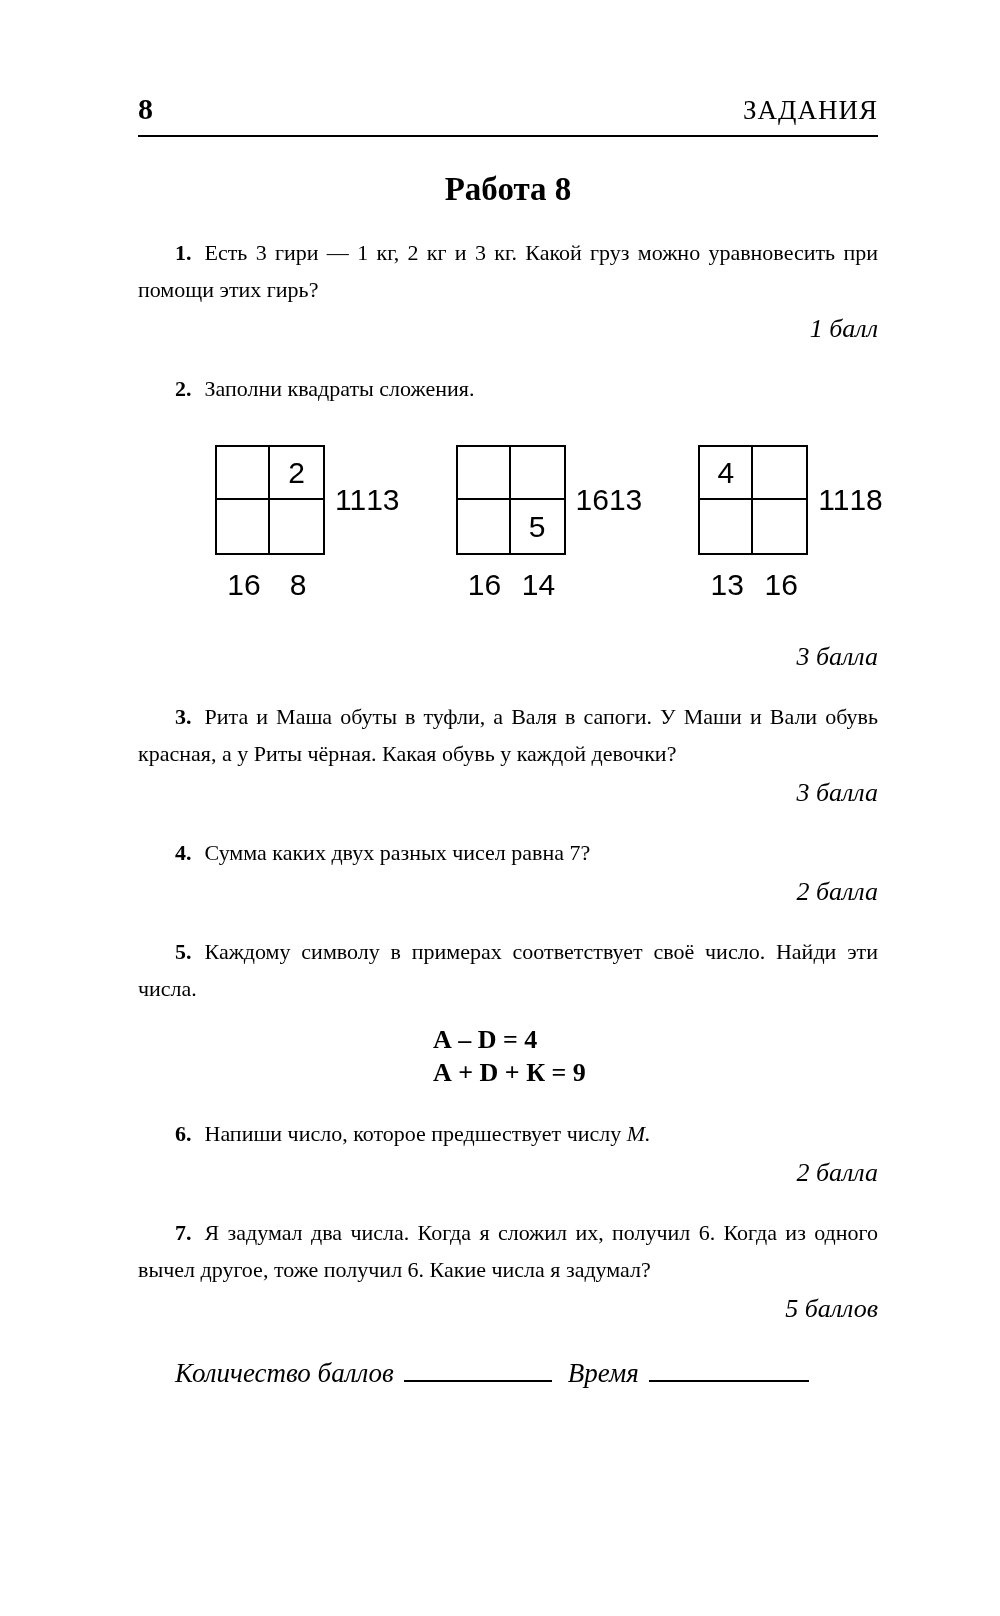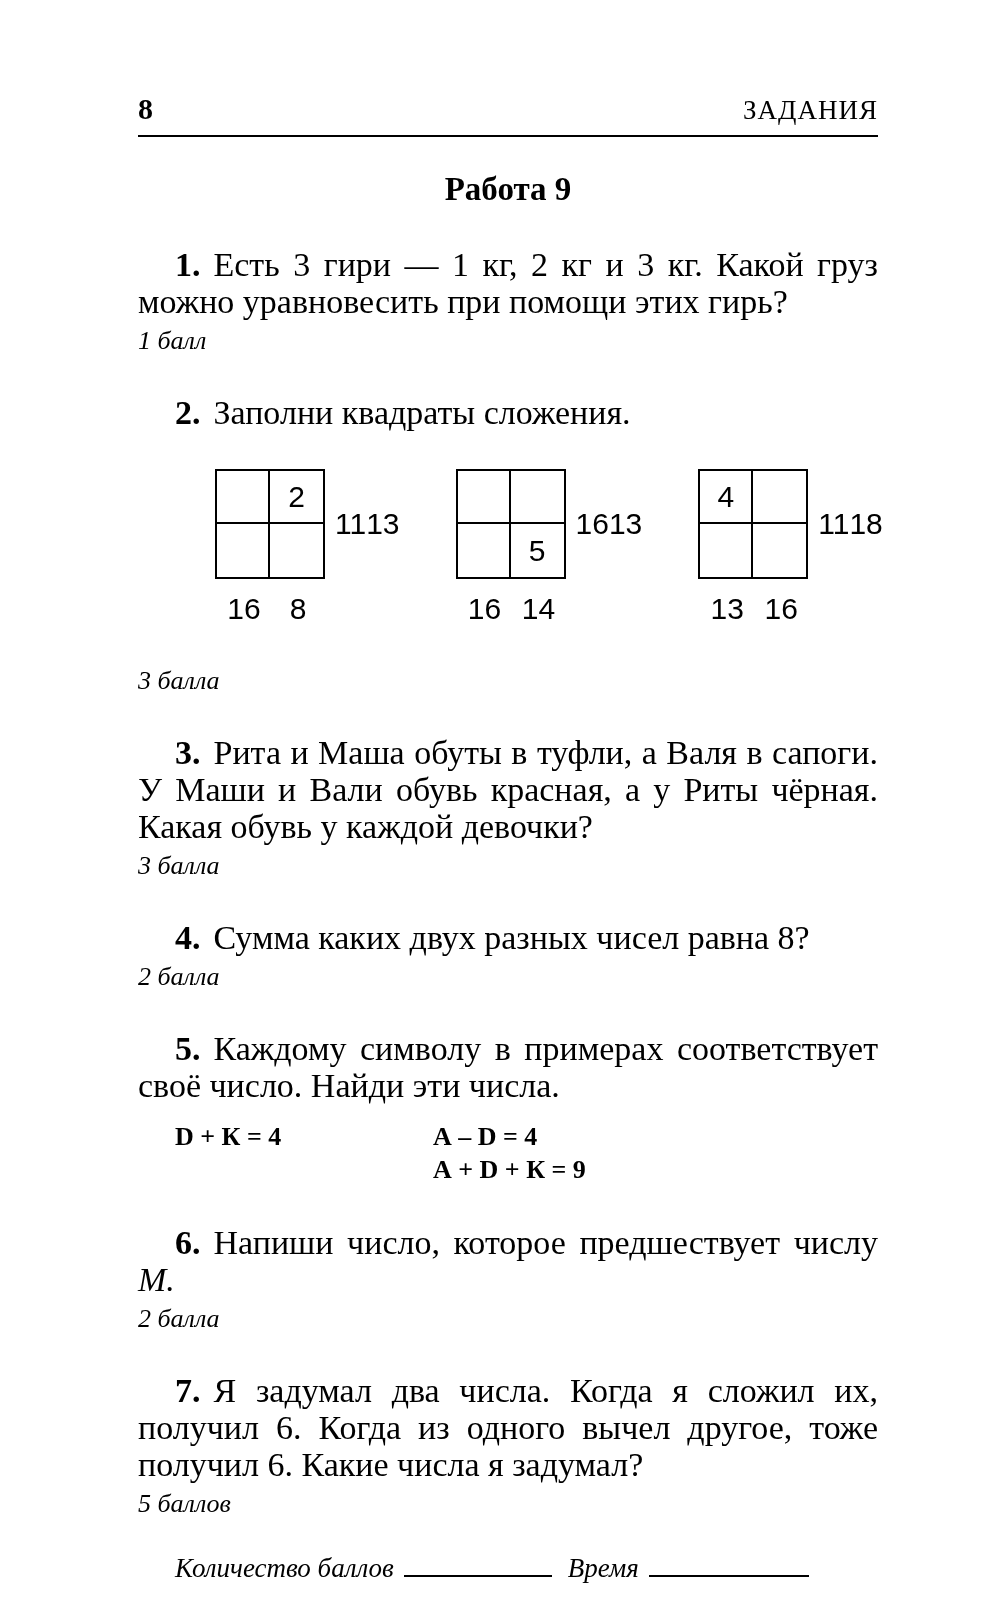--- a/index.html
+++ b/index.html
@@ -17,26 +17,26 @@
   .pagehead { display: flex; justify-content: space-between; align-items: flex-end; }
   .pagenum { font-size: 30px; font-weight: bold; }
   .running-title { font-size: 27px; letter-spacing: 1px; }
   .headrule { height: 2px; background: #000; margin-top: 9px; }
 
   
   .title { font-size: 33px; font-weight: bold; text-align: center; margin-top: 34px; }
 
   
   .task {
-    font-size: 34px; line-height: 37px;
+    font-size: 22px; line-height: 37px;
     text-align: justify; text-indent: 37px;
-    margin-top: 38px;
+    margin-top: 26px;
   }
   .tnum { margin-right: 13px; }
-  .points { font-size: 26px; font-style: italic; margin-top: 6px; }
+  .points { font-size: 26px; font-style: italic; text-align: right; margin-top: 6px; }
 
   
   .squares { display: flex; gap: 56px; padding-left: 77px; margin-top: 38px; }
   .sq-main { display: flex; align-items: stretch; }
   .sq-grid {
     display: grid;
     grid-template-columns: 53px 53px;
     grid-auto-rows: 53px;
     border: 2px solid #000;
   }
@@ -71,21 +71,21 @@
 <body>
 
 <div class="page">
 
   <header class="pagehead">
     <span class="pagenum">8</span>
     <span class="running-title">ЗАДАНИЯ</span>
   </header>
   <div class="headrule"></div>
 
-  <h1 class="title">Работа 9</h1>
+  <h1 class="title">Работа 8</h1>
 
   <p class="task"><b class="tnum">1.</b><span>Есть 3 гири — 1 кг, 2 кг и 3 кг. Какой груз можно уравновесить при помощи этих гирь?</span></p>
   <p class="points">1 балл</p>
 
   <p class="task"><b class="tnum">2.</b><span>Заполни квадраты сложения.</span></p>
 
   <div class="squares">
 
     <div class="sq">
       <div class="sq-main">
@@ -144,28 +144,27 @@
       </div>
     </div>
 
   </div>
 
   <p class="points points-after-squares">3 балла</p>
 
   <p class="task"><b class="tnum">3.</b><span>Рита и Маша обуты в туфли, а Валя в сапоги. У Маши и Вали обувь красная, а у Риты чёрная. Какая обувь у каждой девочки?</span></p>
   <p class="points">3 балла</p>
 
-  <p class="task"><b class="tnum">4.</b><span>Сумма каких двух разных чисел равна 8?</span></p>
+  <p class="task"><b class="tnum">4.</b><span>Сумма каких двух разных чисел равна 7?</span></p>
   <p class="points">2 балла</p>
 
   <p class="task"><b class="tnum">5.</b><span>Каждому символу в примерах соответствует своё число. Найди эти числа.</span></p>
 
   <div class="equations">
     <div class="eq-col eq-col-1">
-      <div class="eq">D + К = 4</div>
     </div>
     <div class="eq-col">
       <div class="eq">А – D = 4</div>
       <div class="eq">А + D + К = 9</div>
     </div>
   </div>
 
 
   <p class="task"><b class="tnum">6.</b><span>Напиши число, которое предшествует числу</span> <i>М.</i></p>
   <p class="points">2 балла</p>

